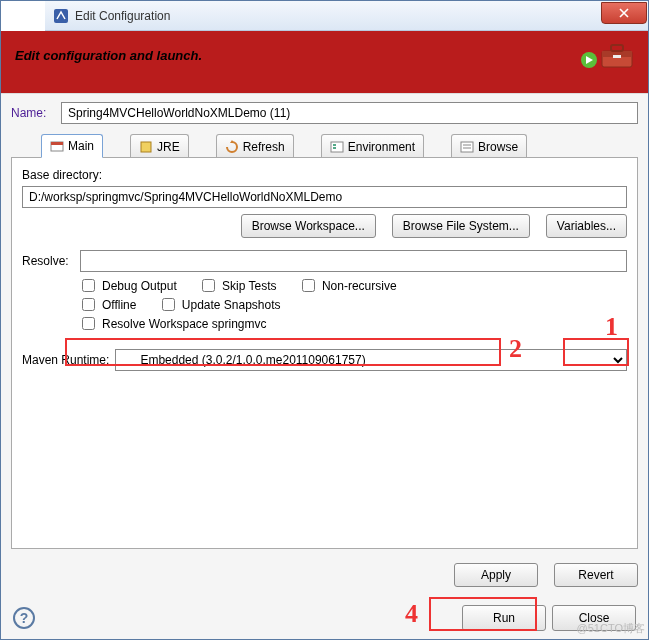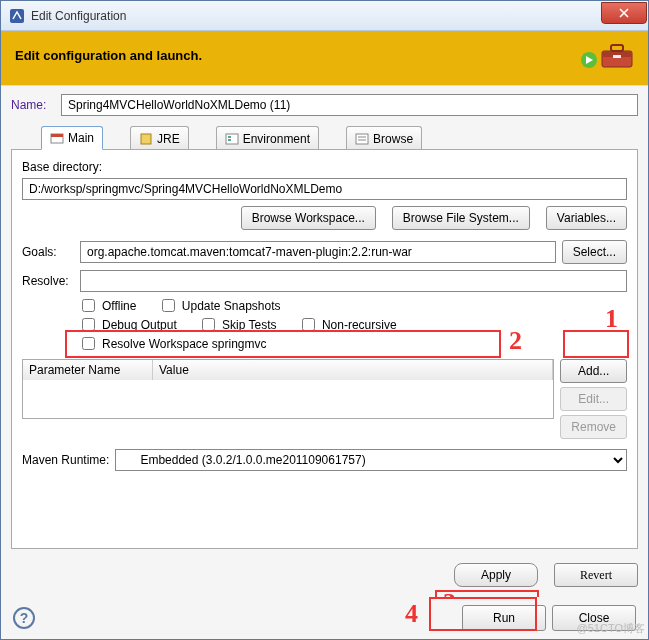--- a/index.html
+++ b/index.html
@@ -1,21 +1,21 @@
 <!DOCTYPE html>
 <html><head>
 <meta charset="utf-8">
 <style>
   * { box-sizing: border-box; font-family: "Segoe UI", Tahoma, sans-serif; font-size: 12px; }
   body { margin: 0; background: #fff; width: 649px; height: 640px; border: 1px solid #5a7aa3; display: flex; flex-direction: column; }
-  .titlebar { height: 30px; background: linear-gradient(#f3f7fc, #dce7f5); display: flex; align-items: center; padding: 0 1px 0 8px; border-bottom: 1px solid #b8c8dd; }
+  .titlebar { height: 30px; background: linear-gradient(#f3f7fc, #dce7f5); display: flex; align-items: center; padding: 0 1px 0 8px; border-bottom: 1px solid #b8c8dd; margin-left: 44px; }
   .titlebar .icon { width: 16px; height: 16px; margin-right: 6px; display: inline-flex; }
   .titlebar .title { flex: 1; color: #333; }
   .close-btn { width: 46px; height: 22px; margin-top:-6px; background: linear-gradient(#e76f60, #c94032); border: 1px solid #8a2f22; border-radius: 0 0 4px 4px; display: flex; align-items: center; justify-content: center; color: #fff; }
-  .header { padding: 10px 14px 16px 14px; display: flex; align-items: center; background:#eab308; border-bottom:1px solid #ddd;}
+  .header { padding: 10px 14px 24px 14px; display: flex; align-items: center; background:#b91c1c; border-bottom:1px solid #ddd;font-style:italic;}
   .header .htext { flex: 1; font-weight: bold; font-size: 13px; }
   .header .hicons { display:flex; align-items:flex-end; gap:2px; }
   .play-icon svg, .toolbox-icon svg { display:block; }
   .content { flex: 1; padding: 8px 10px; background:#f5f5f5; display:flex; flex-direction:column; }
   .row { display: flex; align-items: center; margin-bottom: 6px; gap: 6px; }
   .row label { width: 44px; color:#4c1d95; }
   input[type=text] { border: 1px solid #888; padding: 3px 6px; background: #fff; height:22px; }
   .name-input { flex: 1; }
   .tabs { display: flex; margin-top: 4px; margin-bottom:0; padding-left:2px; }
   .tab { display:flex; align-items:center; gap:4px; padding: 4px 8px; border: 1px solid #aaa; border-bottom: none; background: linear-gradient(#fdfdfd,#e9e9e9); border-radius: 3px 3px 0 0; margin-right: -1px; cursor:pointer;margin-left:28px; }
@@ -109,20 +109,27 @@
       <span>Main</span>
     </div>
     <div class="tab">
       <svg width="14" height="14">
             <rect x="2" y="2" width="10" height="10" fill="#f0d060" stroke="#aa8020"></rect>
           </svg>
       <span>JRE</span>
     </div>
     <div class="tab">
       <svg width="14" height="14">
+            <path d="M7 2 A5 5 0 1 1 2 7" fill="none" stroke="#d08030" stroke-width="2"></path>
+            <path d="M7 0 L9 3 L5 3 Z" fill="#d08030"></path>
+          </svg>
+      <span>Refresh</span>
+    </div>
+    <div class="tab">
+      <svg width="14" height="14">
             <rect x="1" y="2" width="12" height="10" fill="#fff" stroke="#888"></rect>
             <rect x="3" y="4" width="3" height="2" fill="#5a8"></rect>
             <rect x="3" y="7" width="3" height="2" fill="#5a8"></rect>
           </svg>
       <span>Environment</span>
     </div>
     <div class="tab">
       <svg width="14" height="14">
             <rect x="1" y="2" width="12" height="10" fill="#fff" stroke="#888"></rect>
             <line x1="3" y1="5" x2="11" y2="5" stroke="#888"></line>
@@ -134,88 +141,70 @@
 
   <div class="tab-body">
     <div class="group-label">Base directory:</div>
     <input type="text" class="wide-input" value="D:/worksp/springmvc/Spring4MVCHelloWorldNoXMLDemo" style="">
     <div class="btnrow">
       <button>Browse Workspace...</button>
       <button>Browse File System...</button>
       <button>Variables...</button>
     </div>
 
-    <div class="goals-row" style="margin-top:4px;">
-      <div class="goals-label">Goals:</div>
-      <input type="text" class="goals-input" value="org.apache.tomcat.maven:tomcat7-maven-plugin:2.2:run-war" style="">
-      <button>Select...</button>
-    </div>
     <div class="goals-row" style="margin-top:6px;">
       <div class="goals-label">Resolve:</div>
       <input type="text" class="goals-input" value="" style="">
     </div>
 
     <div class="checks">
       <div>
         <label>
               <input type="checkbox" style="">
-              <span>Offline</span>
-            </label>
-        <label>
-              <input type="checkbox" style="">
-              <span>Update Snapshots</span>
+              <span>Debug Output</span>
+            </label>
+        <label>
+              <input type="checkbox" style="">
+              <span>Skip Tests</span>
+            </label>
+        <label>
+              <input type="checkbox" style="">
+              <span>Non-recursive</span>
             </label>
       </div>
       <div>
         <label>
               <input type="checkbox" style="">
-              <span>Debug Output</span>
-            </label>
-        <label>
-              <input type="checkbox" style="">
-              <span>Skip Tests</span>
-            </label>
-        <label>
-              <input type="checkbox" style="">
-              <span>Non-recursive</span>
+              <span>Offline</span>
+            </label>
+        <label>
+              <input type="checkbox" style="">
+              <span>Update Snapshots</span>
             </label>
       </div>
       <div>
         <label>
               <input type="checkbox" style="">
               <span>Resolve Workspace springmvc</span>
             </label>
       </div>
     </div>
 
-    <div class="table-wrap">
-      <div class="table">
-        <div style="display:flex;width:100%;height:20px;">
-          <div class="col">Parameter Name</div>
-          <div class="col">Value</div>
-        </div>
-      </div>
-      <div class="side-btns">
-        <button>Add...</button>
-        <button disabled="">Edit...</button>
-        <button disabled="">Remove</button>
-      </div>
-    </div>
 
     <div class="runtime-row">
       <div>Maven Runtime:</div>
       <select>
         <option>Embedded (3.0.2/1.0.0.me201109061757)</option>
       </select>
     </div>
   </div>
 
   <div class="btnrow" style="margin-top:14px; margin-bottom:2px;">
-    <button style="min-width:84px;border-radius:8px;">Apply</button>
-    <button style="min-width:84px;font-family:Liberation Serif, serif;">Revert</button>
+    <button style="min-width:84px;">Apply</button>
+    <button style="min-width:84px;">Revert</button>
   </div>
 
   <div class="anno" style="left:64px; top:244px; width:436px; height:28px;"></div>
   <div class="anno" style="left:562px; top:244px; width:66px; height:28px;"></div>
   <div class="anno-text" style="left:508px; top:240px;">2</div>
   <div class="anno-text" style="left:604px; top:218px;">1</div>
   <div class="anno" style="left:434px; top:504px; width:104px; height:34px;"></div>
   <div class="anno-text" style="left:442px; top:502px;">3</div>
 </div>
 

